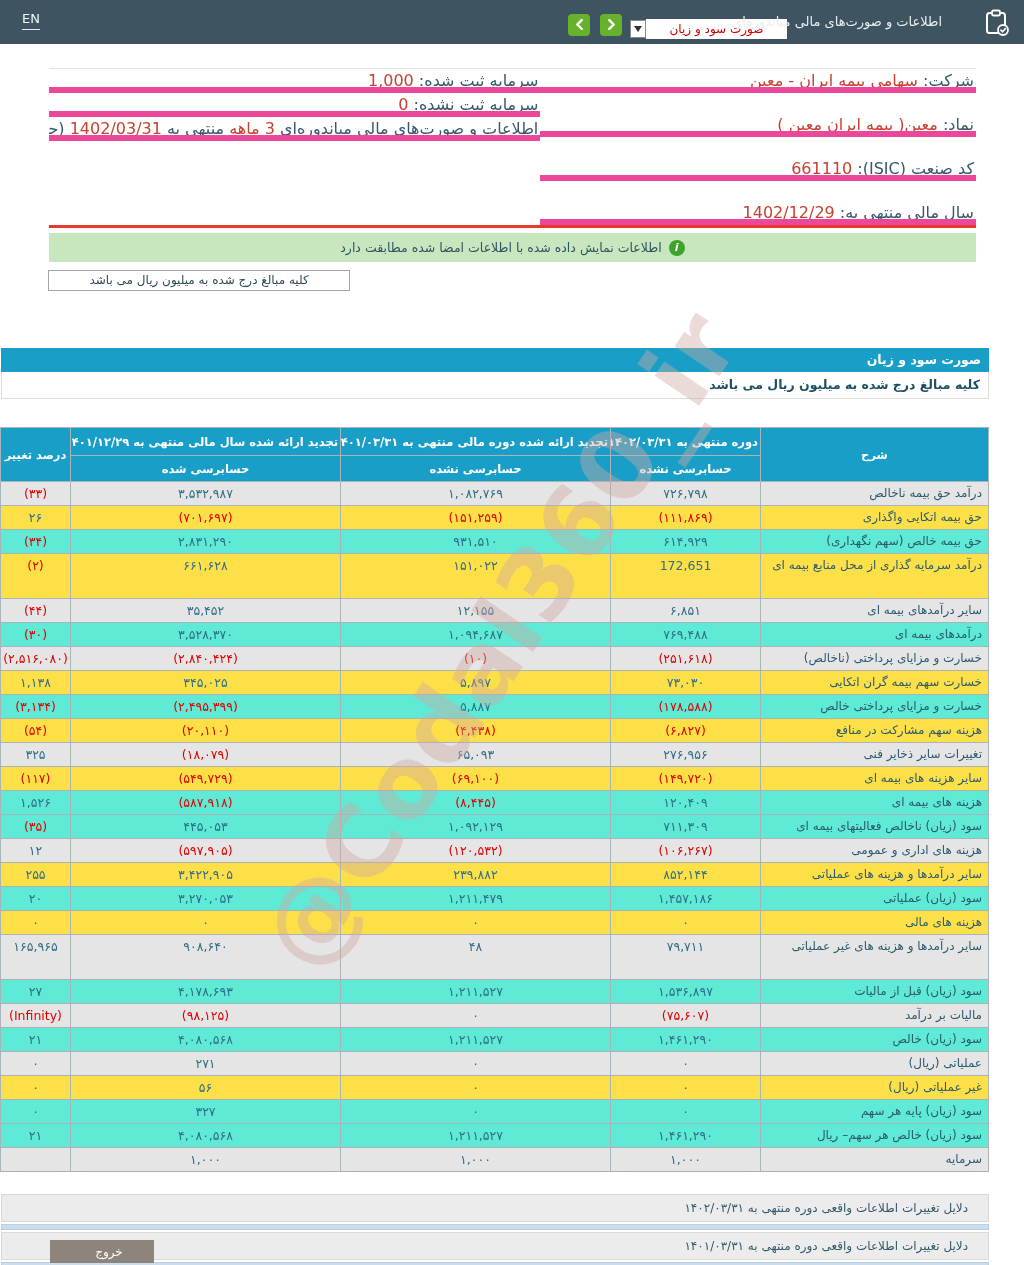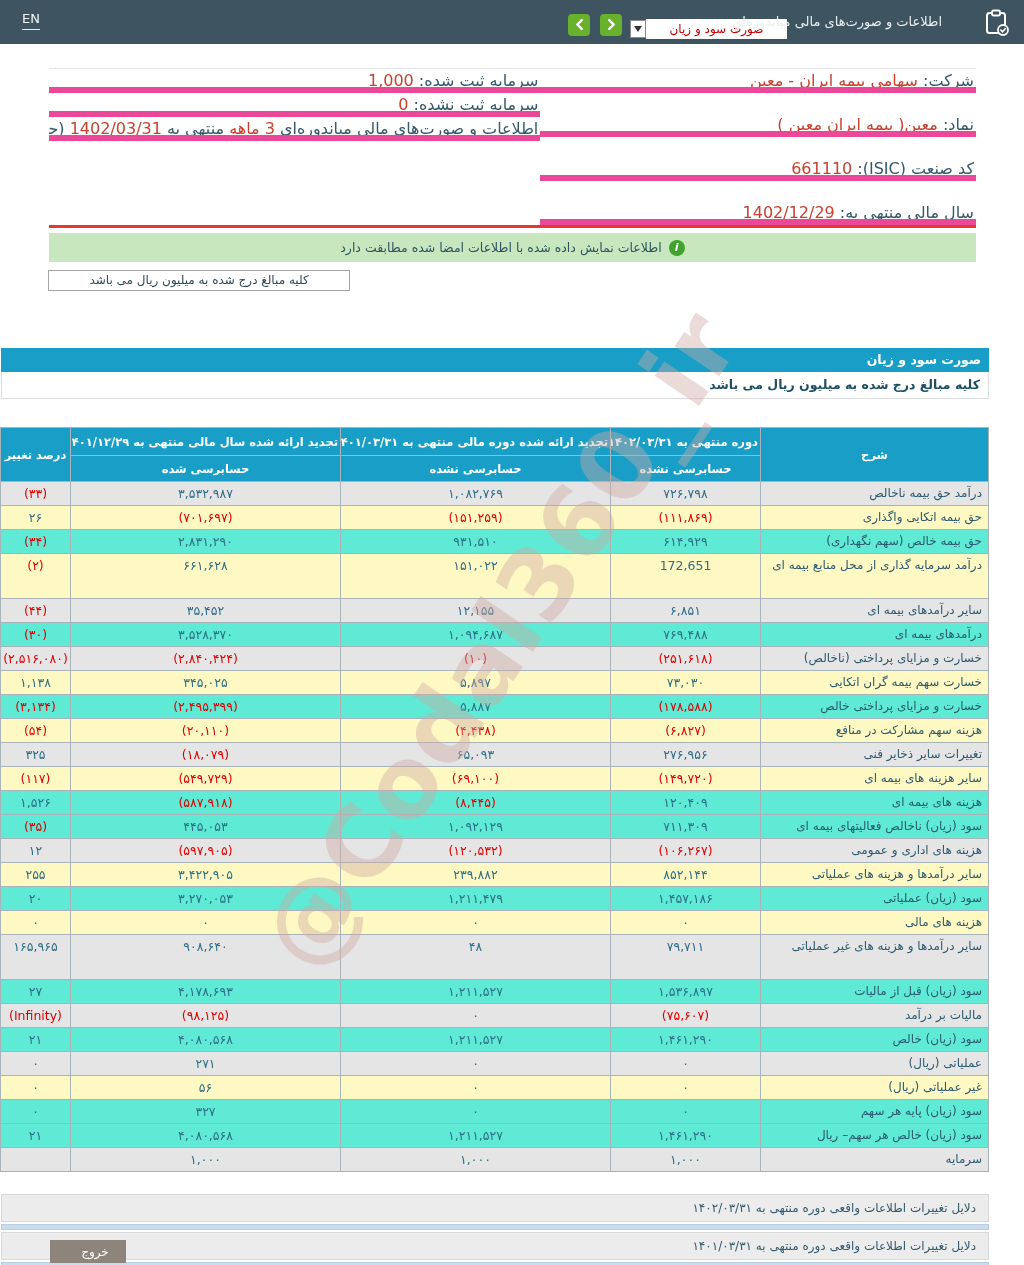--- a/index.html
+++ b/index.html
@@ -45,33 +45,33 @@
   table.fin th { background:#199fc7; color:#fff; font-size:11.5px; font-weight:bold; text-align:center; white-space:nowrap; padding:0 2px; }
   tr.hrow1 th { height:28px; }
   tr.hrow2 th { height:26px; }
   col.c-desc { width:228px; } col.c-v1 { width:150px; } col.c-v2 { width:270px; } col.c-v3 { width:270px; } col.c-pct { width:70px; }
   td.lbl { font-size:12px; color:#2c5a70; padding:1px 6px 0 2px; text-align:right; vertical-align:top; line-height:21px; }
   td.num { font-size:12.5px; color:#2e6e87; text-align:center; vertical-align:top; padding-top:1px; line-height:21px; }
   td.num.neg { color:#e00000; }
   tr.row { height:24px; }
   tr.row.tall { height:45px; }
   tr.r-g td { background:#e5e5e5; }
-  tr.r-b td { background:#fef9c3; }
+  tr.r-b td { background:#fde047; }
   tr.r-y td { background:#5eead4; }
 
   
   .wm { position:absolute; left:150px; top:575px; width:700px; height:130px; display:flex; align-items:center; justify-content:center;
         transform:rotate(-56deg); font-size:98px; font-weight:bold; color:#cfa9a4; opacity:0.42; letter-spacing:2px;
         pointer-events:none; direction:ltr; white-space:nowrap; z-index:5; }
 
   
   .footer { margin:22px 35px 0 1px; width:988px; }
-  .flink { height:28px; background:#ececec; border:1px solid #d9d9d9; font-size:12px; color:#33596b; line-height:27px; padding-right:12px; margin-bottom:2px; cursor:pointer; white-space:nowrap; overflow:hidden; }
+  .flink { height:28px; background:#ececec; border:1px solid #d9d9d9; font-size:12px; color:#33596b; line-height:27px; padding-right:20px; margin-bottom:2px; cursor:pointer; white-space:nowrap; overflow:hidden; }
   .fbar { height:6px; background:#c9ddef; border:1px solid #b8cfe3; margin-bottom:2px; }
-  .exit-btn { position:absolute; left:50px; bottom:2px; width:76px; height:23px; background:#8d857c; border:none; color:#fff; font-size:12px; font-family:"DejaVu Sans",sans-serif; cursor:pointer;padding-left:14px; }
+  .exit-btn { position:absolute; left:50px; bottom:2px; width:104px; height:23px; background:#8d857c; border:none; color:#fff; font-size:12px; font-family:"DejaVu Sans",sans-serif; cursor:pointer;padding-left:14px; }
 </style>
 </head>
 <body>
 
 <div class="page">
 
   <header class="topbar">
     <span class="lang">EN</span>
     <button class="navbtn prev">
       <span>

